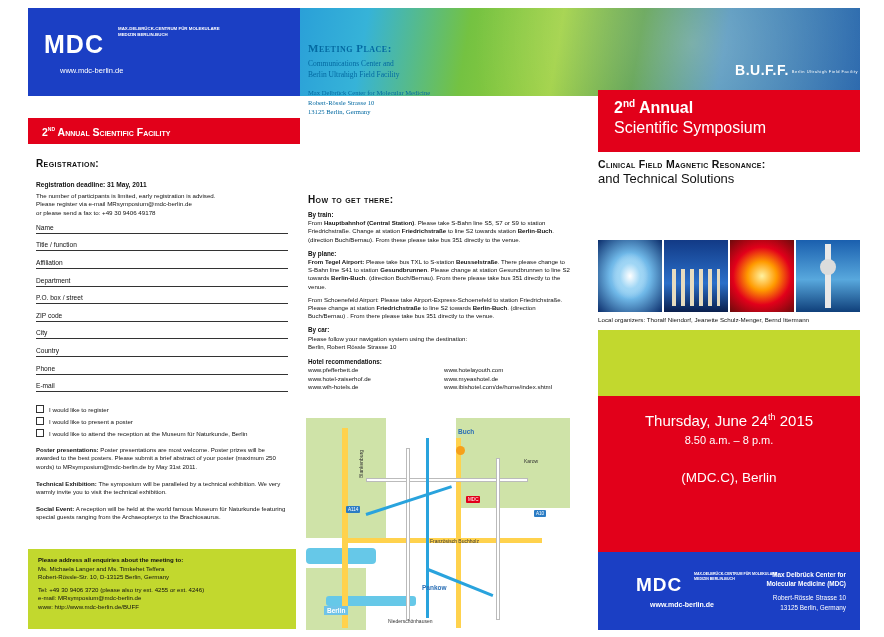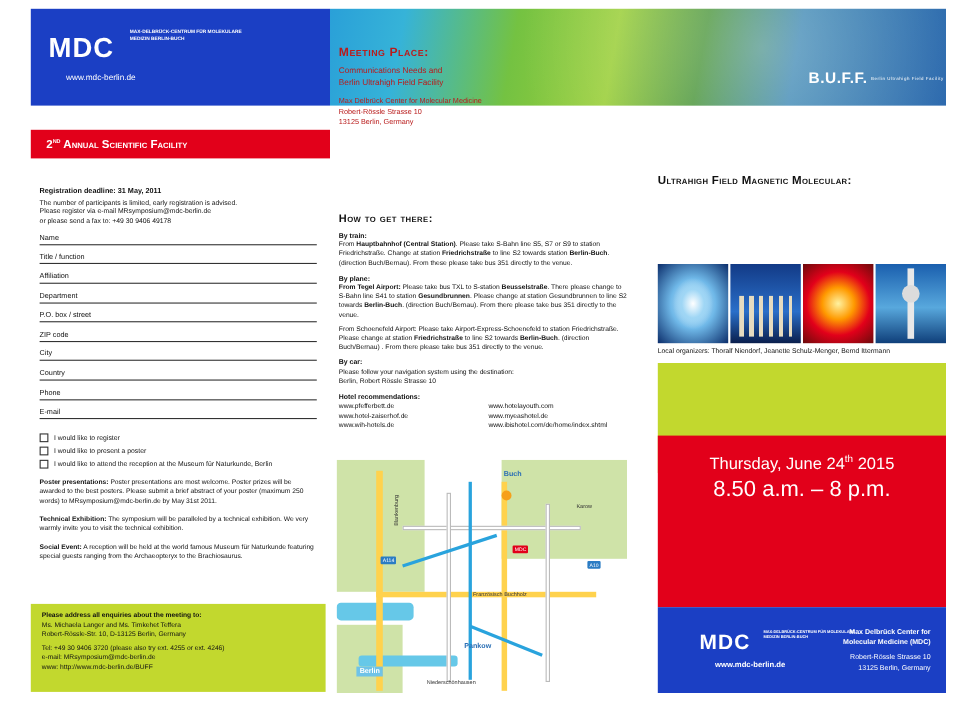--- a/index.html
+++ b/index.html
@@ -7,21 +7,21 @@
   #page{position:relative;width:884px;height:637px;background:#fff;}
 
   
   .abs{position:absolute;}
   #topblue2{left:28px;top:8px;width:272px;height:88px;background:#1b3fc4;}
   #mdc-logo-top{left:44px;top:30px;color:#fff;font-size:25px;font-weight:bold;letter-spacing:1px;}
   #mdc-sub-top{left:118px;top:26px;width:120px;color:#fff;font-size:4.4px;line-height:5.6px;font-weight:bold;}
   #mdc-url-top{left:60px;top:66px;color:#fff;font-size:7.5px;}
 
   
-  #meeting{left:308px;top:42px;width:250px;color:#b91c1c;}
+  #meeting{left:308px;top:42px;width:250px;color:#0369a1;font-family:Liberation Serif, serif;}
   #meeting .h{font-size:11px;font-weight:bold;letter-spacing:.5px;font-variant:small-caps;}
   #meeting .l{font-size:7.5px;line-height:11px;}
   #meeting .l2{font-size:6.6px;line-height:9.5px;}
 
   
   #redband{left:28px;top:118px;width:272px;height:26px;background:#e2001a;}
   #redband span{color:#fff;font-size:10.5px;font-weight:bold;position:absolute;left:14px;top:7px;font-variant:small-caps;}
   #redband .sup{font-size:7px;vertical-align:super;}
 
   
@@ -101,21 +101,21 @@
 
   #organizers{left:598px;top:316px;width:262px;font-size:6.2px;color:#111;}
 
   
   #greenright{left:598px;top:330px;width:262px;height:100px;background:#c2d82e;}
 
   
   #redlower{left:598px;top:396px;width:262px;height:156px;background:#e2001a;color:#fff;text-align:center;}
   #redlower .l1{position:absolute;left:0;right:0;top:16px;font-size:15px;font-weight:normal;}
   #redlower .l1 .sup{font-size:9px;vertical-align:super;}
-  #redlower .l2{position:absolute;left:0;right:0;top:38px;font-size:20px;}
+  #redlower .l2{position:absolute;left:0;right:0;top:38px;font-size:11px;}
   #redlower .l3{position:absolute;left:0;right:0;top:72px;font-size:13.5px;line-height:19px;}
 
   
   #bluebottom{left:598px;top:552px;width:262px;height:78px;background:#1b3fc4;color:#fff;}
   #mdc-logo-bot{position:absolute;left:38px;top:22px;color:#fff;font-size:19px;font-weight:bold;letter-spacing:1px;}
   #mdc-sub-bot{position:absolute;left:96px;top:20px;width:96px;color:#fff;font-size:3.6px;line-height:4.6px;font-weight:bold;}
   #mdc-url-bot{position:absolute;left:52px;top:49px;color:#fff;font-size:7px;font-weight:bold;}
   #addr-bot{position:absolute;right:14px;top:18px;width:120px;text-align:right;font-size:6.4px;line-height:9.2px;}
   #addr-bot b{font-weight:bold;}
 </style>
@@ -130,33 +130,38 @@
     <span>B.U.F.F.</span><span class="t">Berlin Ultrahigh Field Facility</span>
   </div>
 
   <div class="abs" id="topblue2"></div>
   <div class="abs" id="mdc-logo-top">MDC</div>
   <div class="abs" id="mdc-sub-top">MAX-DELBRÜCK-CENTRUM FÜR MOLEKULARE MEDIZIN BERLIN-BUCH</div>
   <div class="abs" id="mdc-url-top">www.mdc-berlin.de</div>
 
   <div class="abs" id="meeting">
     <div class="h">Meeting Place:</div>
-    <div class="l" style="margin-top:4px;">Communications Needs and</div>
+    <div class="l" style="margin-top:4px;">Communications Center and</div>
     <div class="l">Berlin Ultrahigh Field Facility</div>
     <div class="l2" style="margin-top:8px;">Max Delbrück Center for Molecular Medicine</div>
     <div class="l2">Robert-Rössle Strasse 10</div>
     <div class="l2">13125 Berlin, Germany</div>
   </div>
 
   <div class="abs" id="redband">
     <span><em style="font-style:normal">2</em><em class="sup" style="font-style:normal">nd</em><em style="font-style:normal"> Annual Scientific Facility</em></span>
   </div>
 
+  <div class="abs" id="redpanel">
+    <div class="l1"><em style="font-style:normal">2</em><em class="sup" style="font-style:normal">nd</em><em style="font-style:normal"> Annual</em></div>
+    <div class="l2">Scientific Symposium</div>
+  </div>
 
   <div class="abs" id="col1">
+    <div class="sechead">Registration:</div>
     <div class="deadline">Registration deadline: 31 May, 2011</div>
     <div class="note">The number of participants is limited, early registration is advised.</div>
     <div class="note" style="margin-top:0">Please register via e-mail MRsymposium@mdc-berlin.de</div>
     <div class="note" style="margin-top:0">or please send a fax to: +49 30 9406 49178</div>
 
     <div>
       <div class="fieldrow">
           <span class="lab">Name</span>
           <span class="fieldline"></span>
         </div>
@@ -293,38 +298,40 @@
     <div class="lbl-b" style="left:18px;top:188px;color:#fff;background:#6fc3e8;padding:1px 3px;">Berlin</div>
     <div class="tag" style="left:40px;top:88px;">A114</div>
     <div class="tag" style="left:228px;top:92px;">A10</div>
     <div class="lbl" style="left:218px;top:40px;">Karow</div>
     <div class="lbl" style="left:52px;top:60px;transform:rotate(-90deg);transform-origin:left top;">Blankenburg</div>
     <div class="lbl" style="left:124px;top:120px;">Französisch Buchholz</div>
     <div class="lbl" style="left:82px;top:200px;">Niederschönhausen</div>
   </div>
 
   <div class="abs" id="col3">
-    <div class="ttl">Ultrahigh Field Magnetic Molecular:</div>
+    <div class="ttl">Clinical Field Magnetic Resonance:</div>
+    <div class="sub" style="margin-top:0">and Technical Solutions</div>
   </div>
 
   <div class="abs" id="greenright"></div>
 
   <div class="abs" id="photos">
     <div id="ph1"></div>
     <div id="ph2"></div>
     <div id="ph3"></div>
     <div id="ph4"></div>
   </div>
 
   <div class="abs" id="organizers">Local organizers: Thoralf Niendorf, Jeanette Schulz-Menger, Bernd Ittermann</div>
 
   <div class="abs" id="redlower">
     <div class="l1"><em style="font-style:normal">Thursday, June 24</em><em class="sup" style="font-style:normal">th</em><em style="font-style:normal"> 2015</em></div>
     <div class="l2">8.50 a.m. – 8 p.m.</div>
     <div class="l3">
+      <div>(MDC.C), Berlin</div>
     </div>
   </div>
 
   <div class="abs" id="bluebottom">
     <div id="mdc-logo-bot">MDC</div>
     <div id="mdc-sub-bot">MAX-DELBRÜCK-CENTRUM FÜR MOLEKULARE MEDIZIN BERLIN-BUCH</div>
     <div id="mdc-url-bot">www.mdc-berlin.de</div>
     <div id="addr-bot">
       <b>Max Delbrück Center for</b>
       <b style="display:block">Molecular Medicine (MDC)</b>

